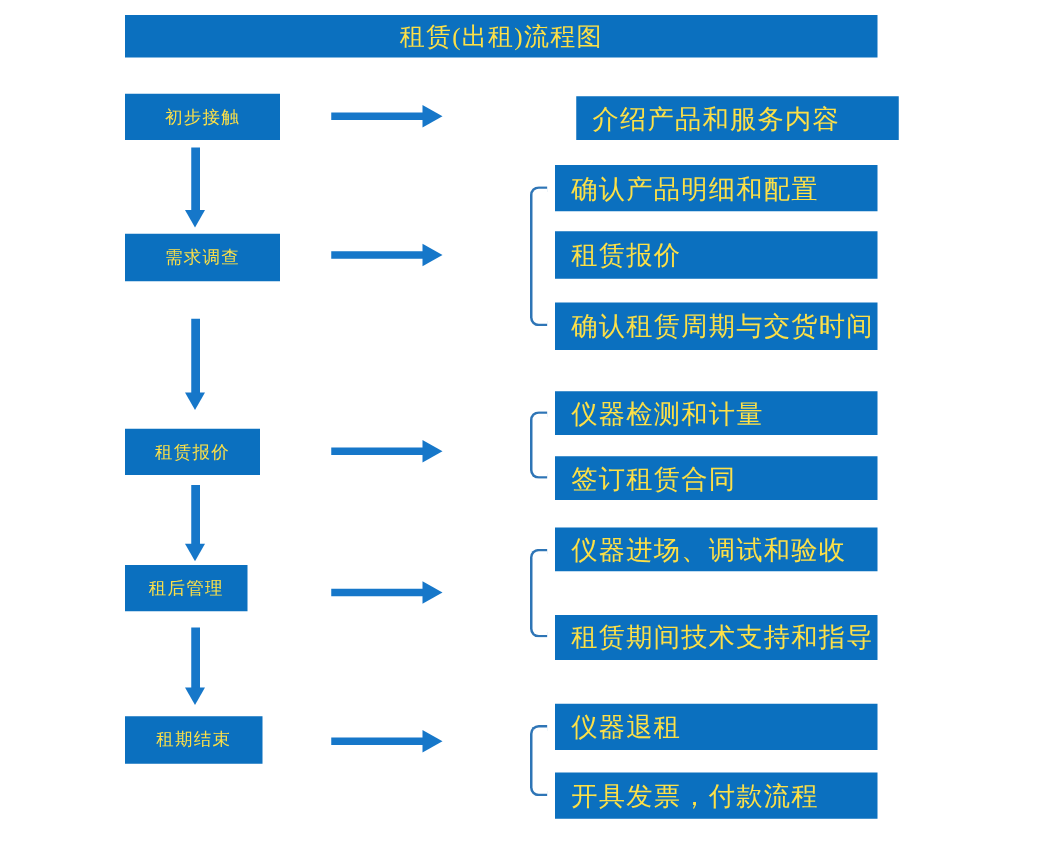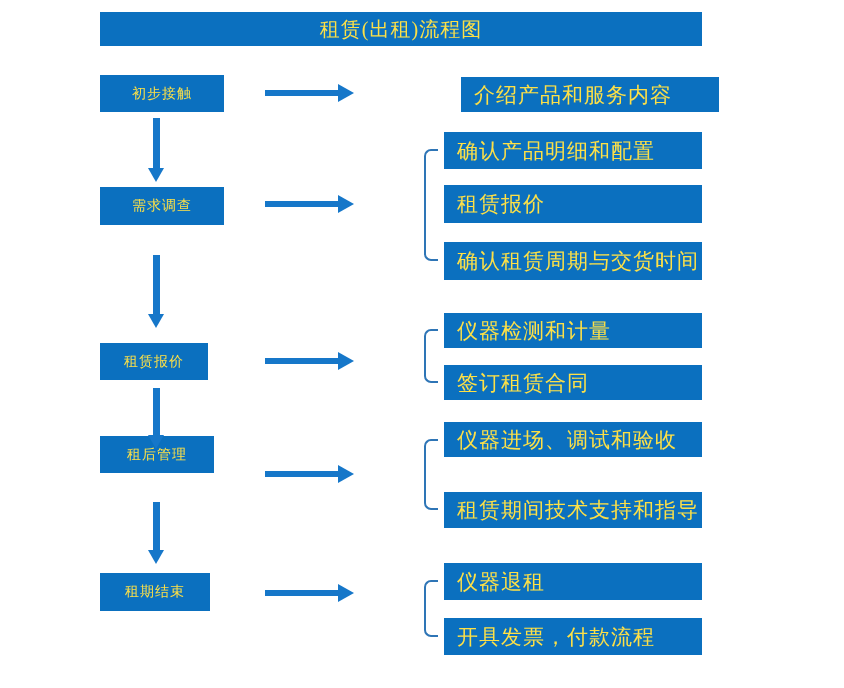--- a/index.html
+++ b/index.html
@@ -14,21 +14,21 @@
   }
   .box{
     position:absolute;background:var(--box);color:#fde047;font-weight:normal;
     display:flex;align-items:center;box-sizing:border-box;letter-spacing:1px;
   }
   .title{left:100px;top:12px;width:602px;height:34px;justify-content:center;font-size:20px;}
   .stage{left:100px;width:124px;height:37px;justify-content:center;font-size:14px;}
   .s1{top:75px;}
   .s2{top:187px;height:38px;}
   .s3{top:343px;width:108px;}
-  .s4{top:436px;width:114px;}
+  .s4{top:452px;width:98px;}
   .s5{top:573px;width:110px;height:38px;}
   .item{left:444px;width:258px;height:36px;padding-left:13px;font-size:21px;}
   .r1i0{top:77px;height:35px;margin-left:17px;}
   .r2i0{top:132px;height:37px;}
   .r2i1{top:185px;height:38px;}
   .r2i2{top:242px;height:38px;}
   .r3i0{top:313px;height:35px;}
   .r3i1{top:365px;height:35px;}
   .r4i0{top:422px;height:35px;}
   .r4i1{top:492px;height:36px;}

